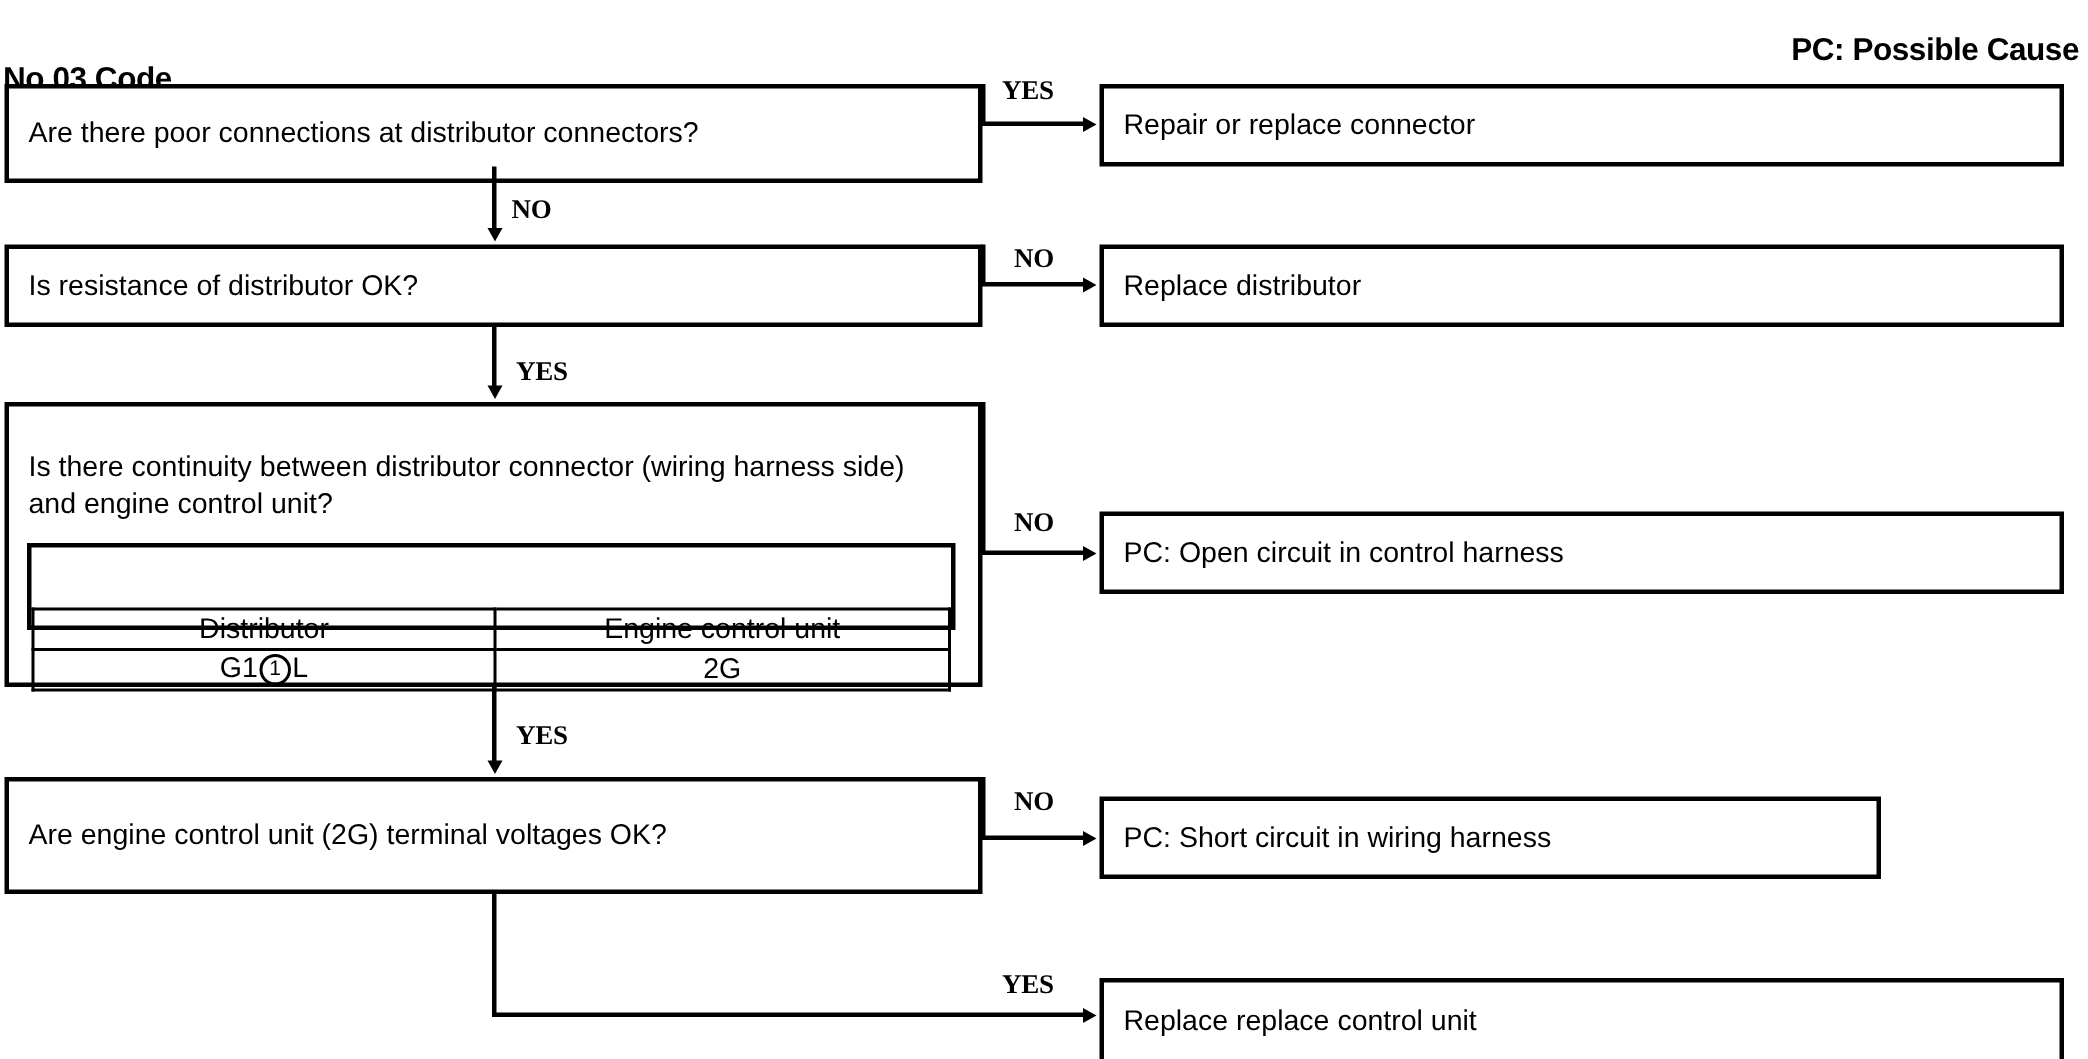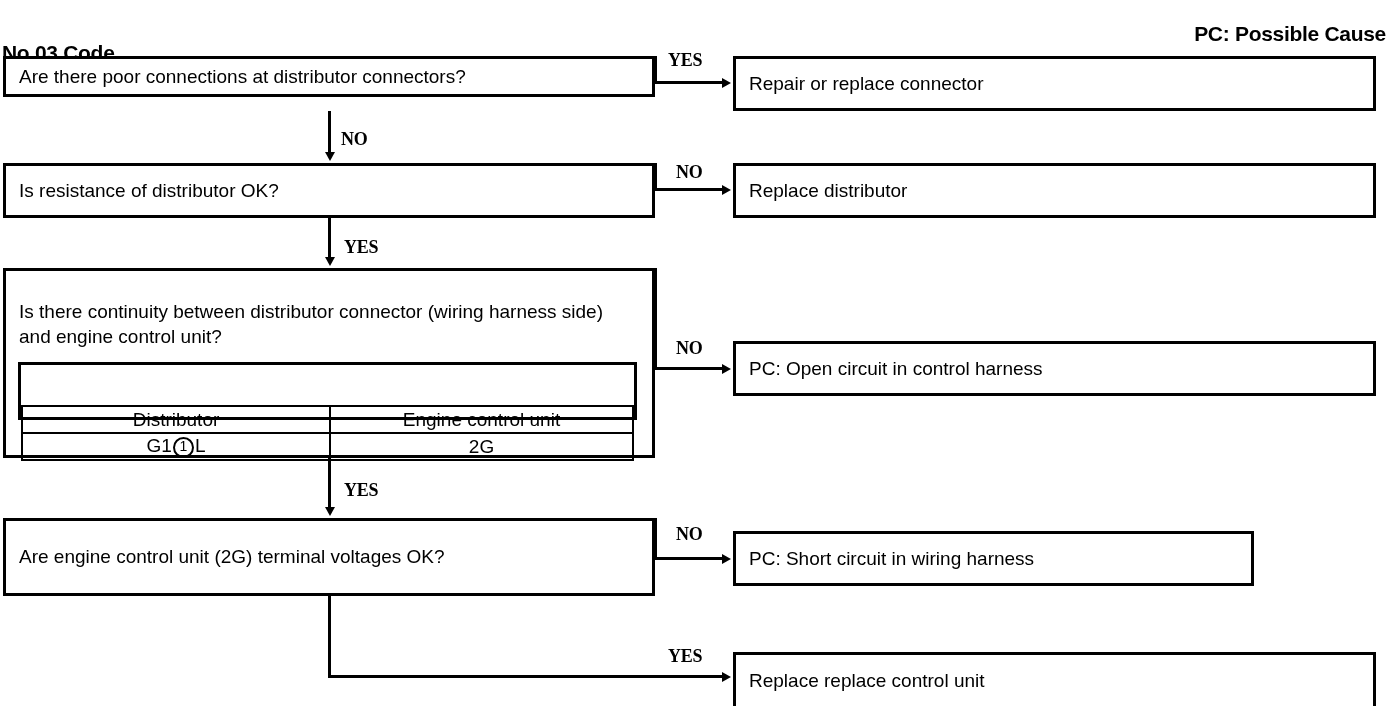--- a/index.html
+++ b/index.html
@@ -126,21 +126,21 @@
   }
 </style>
 </head>
 <body>
 
 <div id="page">
 
   <div class="hdr" id="hdr-left">No.03 Code</div>
   <div class="hdr" id="hdr-right">PC: Possible Cause</div>
 
-  <div class="box" id="box-d1" style="left:3px; top:56px; width:652px; height:41px;padding-left:28px;">
+  <div class="box" id="box-d1" style="left:3px; top:56px; width:652px; height:66px;padding-left:28px;">
     <div class="txt">Are there poor connections at distributor connectors?</div>
   </div>
 
   <div class="box" id="box-d2" style="left:3px; top:163px; width:652px; height:55px;">
     <div class="txt">Is resistance of distributor OK?</div>
   </div>
 
   <div class="box tall" id="box-d3" style="left:3px; top:268px; width:652px; height:190px;">
     <div class="txt">Is there continuity between distributor connector (wiring harness side) and engine control unit?</div>
   </div>

